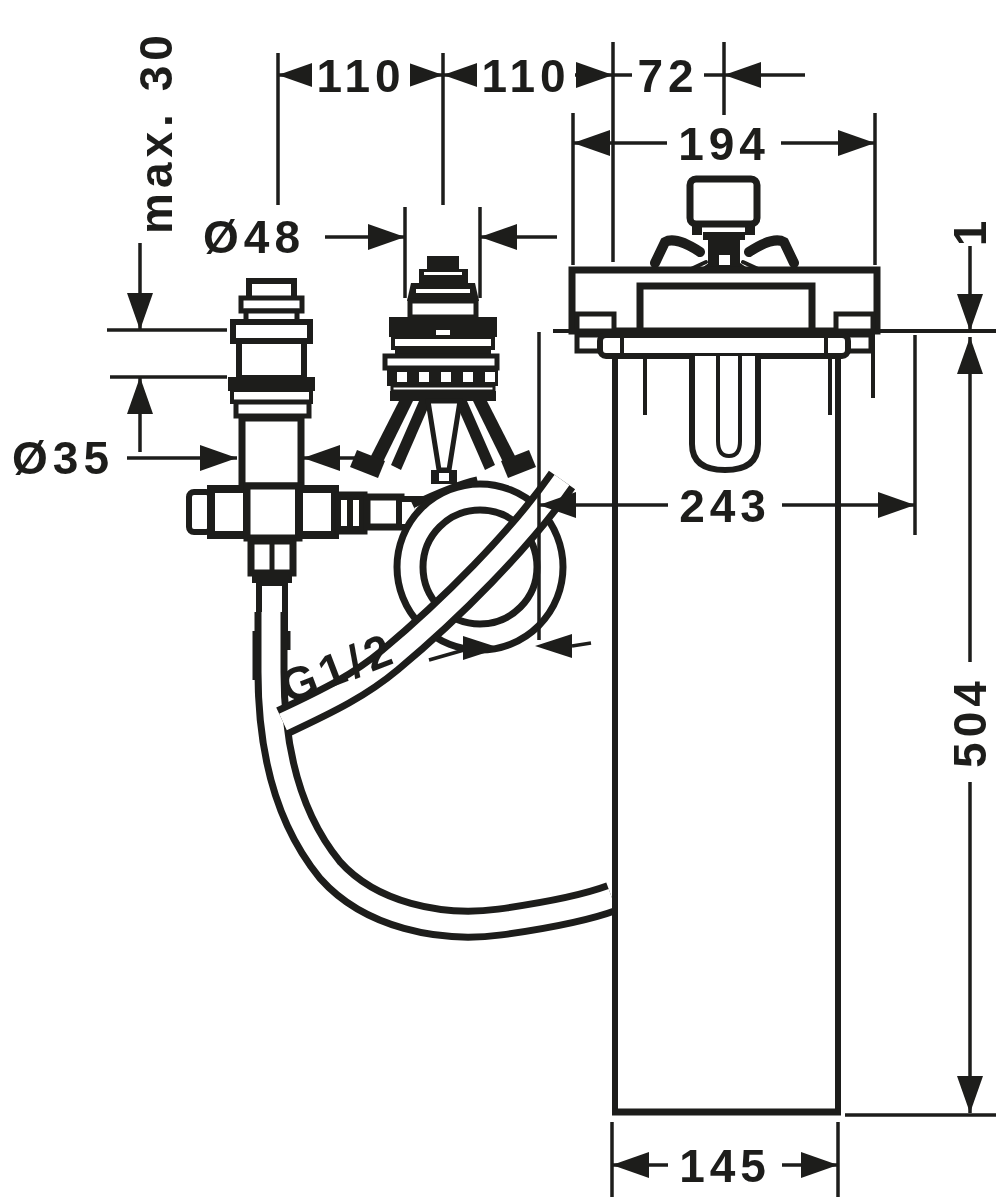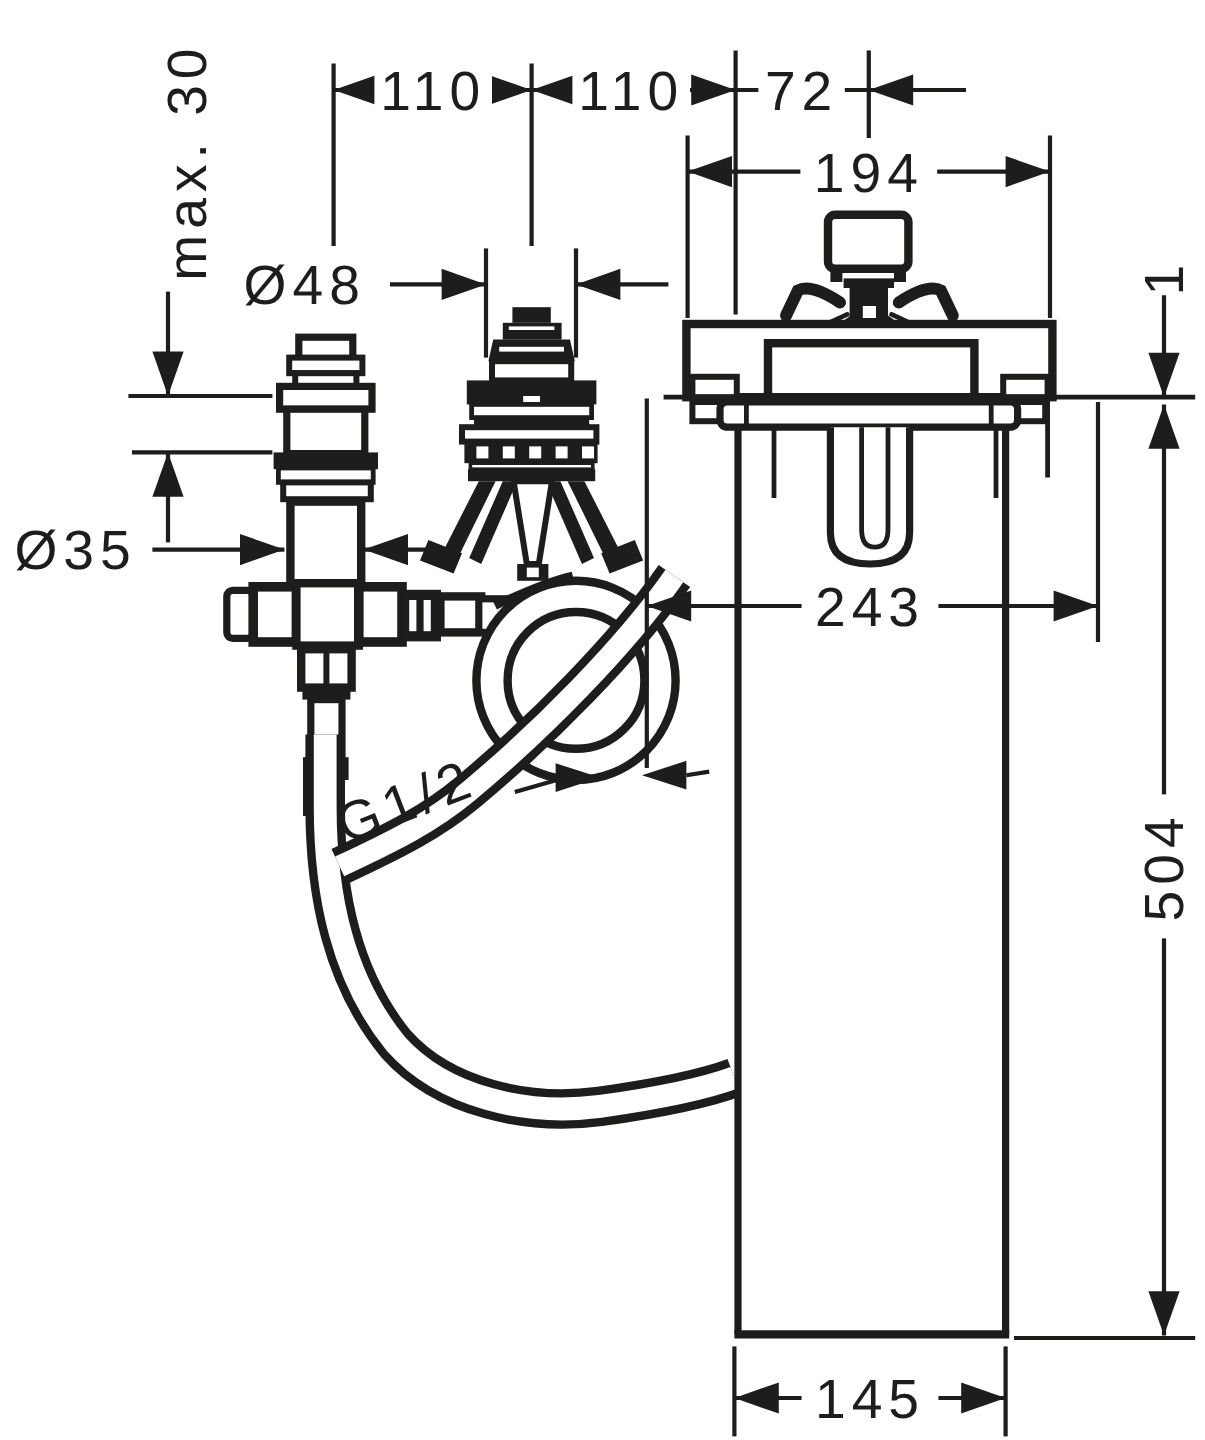--- a/index.html
+++ b/index.html
@@ -1,17 +1,17 @@
 <!DOCTYPE html>
 <html><head>
 <meta charset="utf-8">
 <style>
   html,body{margin:0;padding:0;background:#ffffff;}
   .page{position:relative;width:996px;height:1200px;background:#ffffff;overflow:hidden;
-        font-family:"Liberation Sans", sans-serif;}
+        font-family:"Liberation Sans", sans-serif;font-weight:bold;}
   svg{display:block;}
   text{fill:#1d1d1b;font-family:"Liberation Sans", sans-serif;font-size:46px;letter-spacing:5px;}
   .rot{letter-spacing:5px;}
 </style>
 </head>
 <body>
 
 <div class="page">
 <svg width="1004" height="1200" viewBox="0 0 1004 1200">
 

